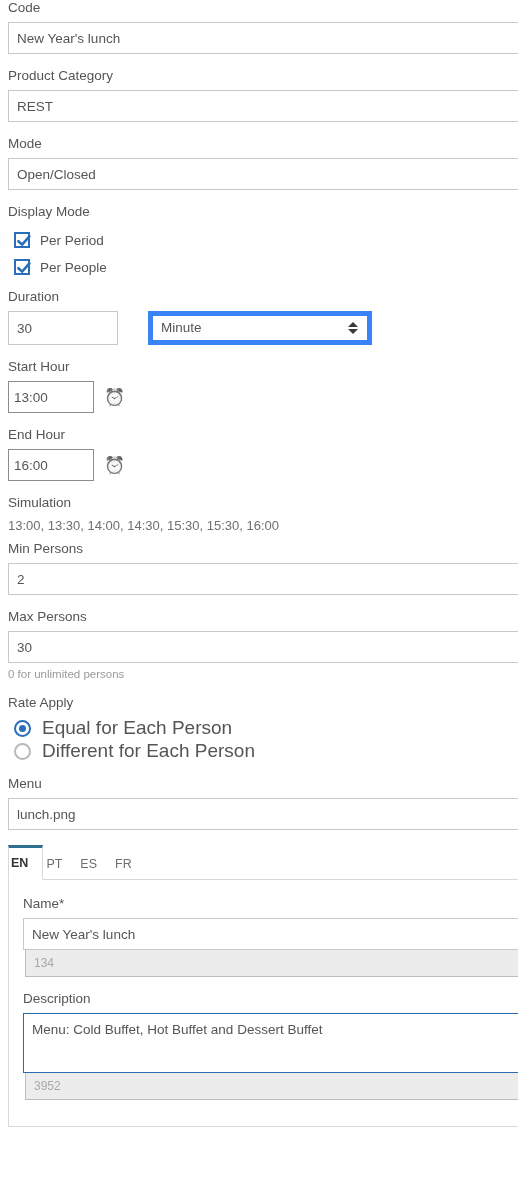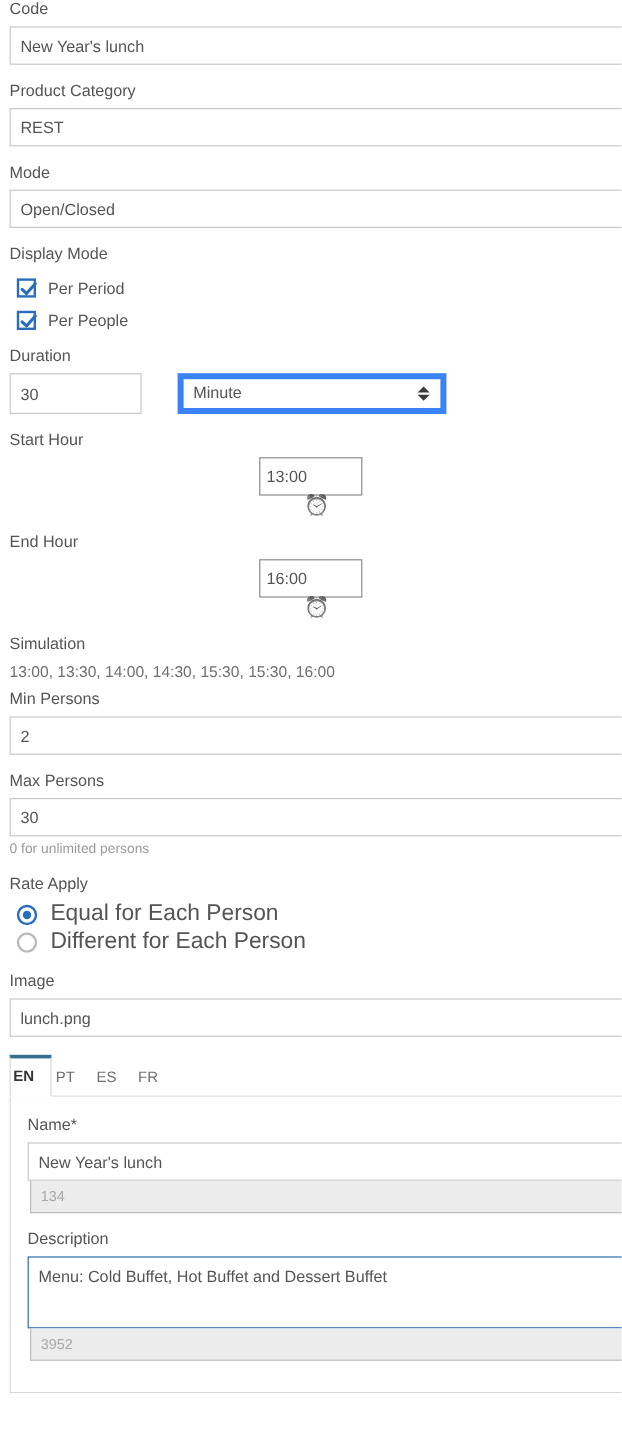--- a/index.html
+++ b/index.html
@@ -88,21 +88,21 @@
     position: relative;
     display: flex; align-items: center;
     cursor: default;
   }
   .dur-sel .selval { flex: 1; line-height: 24px; }
   .spinner { width: 12px; display: flex; flex-direction: column; align-items: center; justify-content: center; gap: 2px; }
   .spinner i { display: block; width: 0; height: 0; border-left: 5px solid transparent; border-right: 5px solid transparent; }
   .spinner i.up { border-bottom: 5px solid #3a3a3a; }
   .spinner i.dn { border-top: 5px solid #3a3a3a; }
 
-  .hour-row { display: flex; align-items: center; flex-direction: column; }
+  .hour-row { display: flex; align-items: center; }
   .hour-input {
     width: 86px; height: 32px;
     padding: 3px 5px;
     font-size: 13.5px;
     font-family: "Liberation Sans", sans-serif;
     color: #555555;
     background: #fff;
     border: 1px solid #8c8c8c;
     outline: none;
   }
@@ -297,21 +297,21 @@
       <span class="rtext">Equal for Each Person</span>
     </div>
 
     <div class="radioline">
       <span class="rad off"></span>
       <span class="rtext">Different for Each Person</span>
     </div>
   </div>
 
   <div class="field-block">
-    <label class="label">Image</label>
+    <label class="label">Menu</label>
     <input class="input-wide" type="text" value="lunch.png" style="">
   </div>
 
   <div class="tabs-wrap">
     <div class="tabbar">
       <div class="tab active">EN</div>
       <div class="tab">PT</div>
       <div class="tab">ES</div>
       <div class="tab">FR</div>
     </div>

